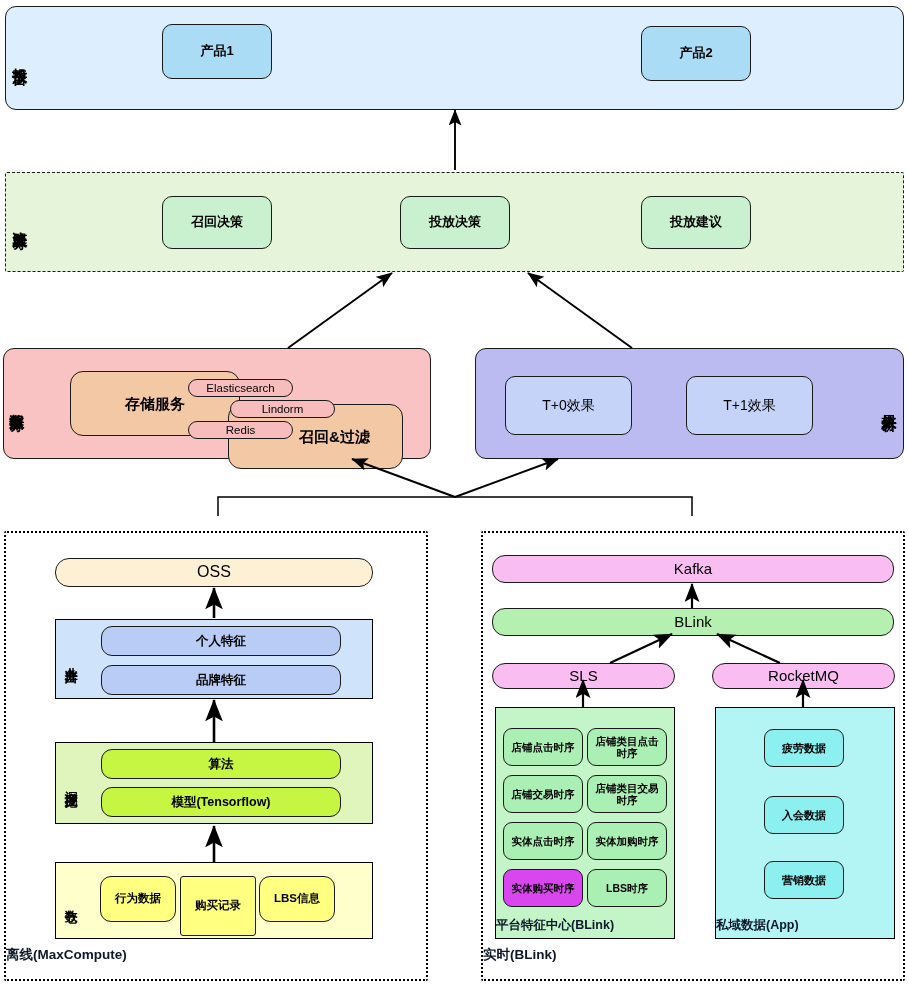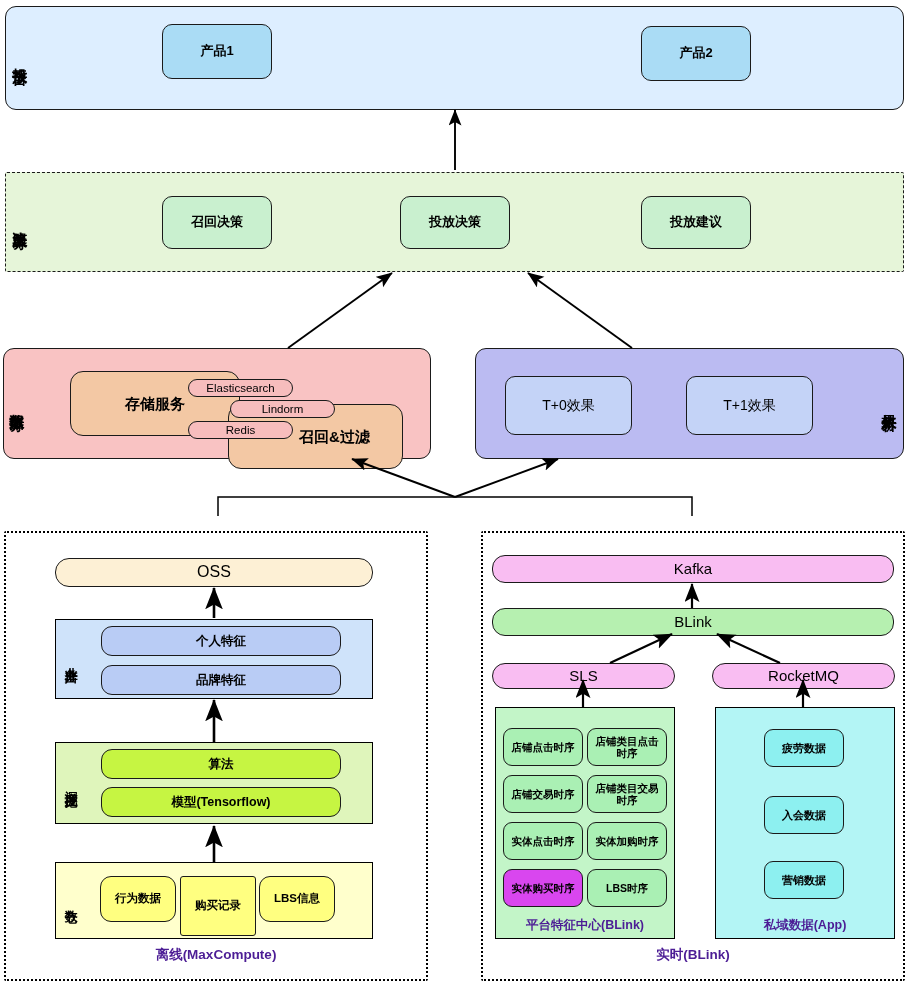--- a/index.html
+++ b/index.html
@@ -80,24 +80,23 @@
   }
   .rect {
     position: absolute;
     border: 1.4px solid #000;
     border-radius: 0;
     display: flex;
     align-items: center;
   }
   .subcaption {
     position: absolute;
-    text-align: center;
     font-size: 13.5px;
     font-weight: bold;
-    color: #4c1d95;
+    color: #0f172a;
     width: 100%;
     left: 0;
   }
   .inner-wrap {
     position: absolute;
     left: 0; top: 0; right: 0; bottom: 0;
   }
 </style>
 </head>
 <body>

